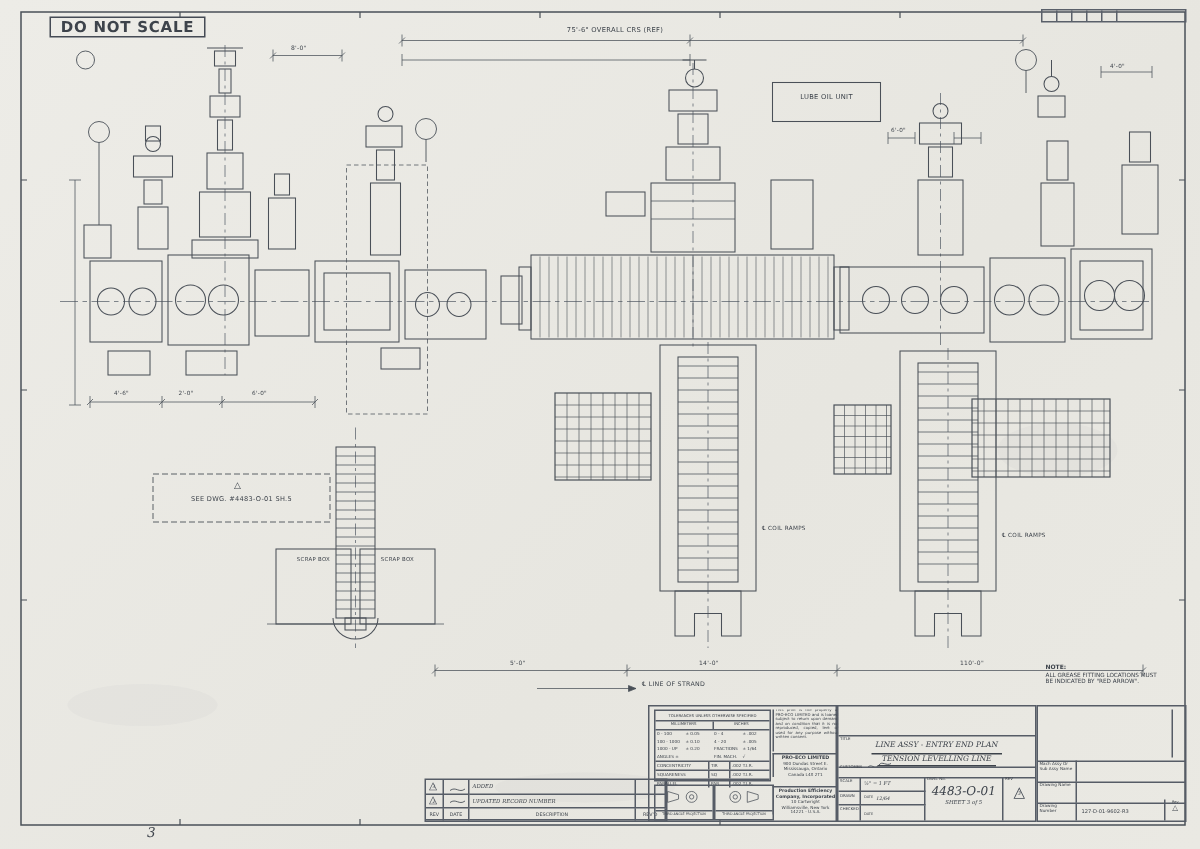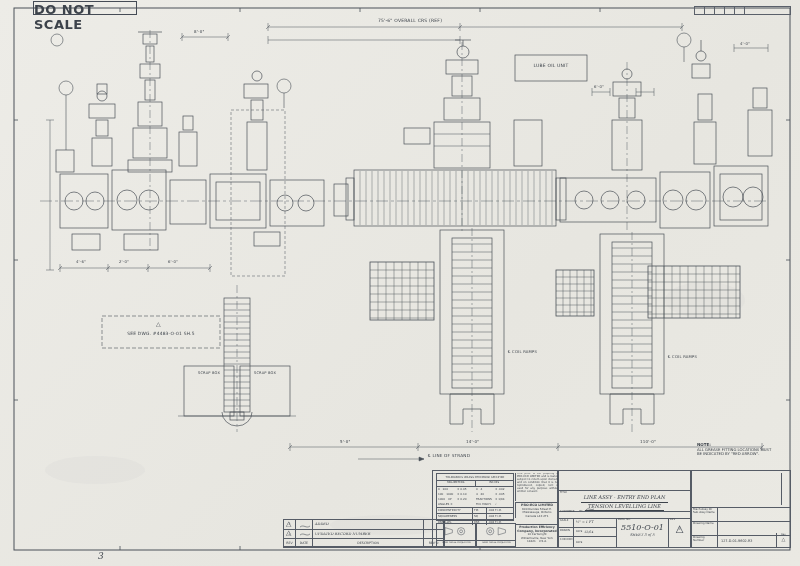--- a/index.html
+++ b/index.html
@@ -3,22 +3,22 @@
 <meta charset="utf-8">
 <style>
   html,body{margin:0;padding:0;background:#d8d7d2;}
   .sheet{position:relative;width:800px;height:566px;background:linear-gradient(135deg,#edecE7,#e7e6e0 60%,#eAe9e3);
          font-family:"DejaVu Sans",sans-serif;color:#3d434b;overflow:hidden;}
   .art{position:absolute;left:0;top:0;width:800px;height:566px;}
   .lb{position:absolute;white-space:nowrap;color:#3d434b;letter-spacing:.2px;}
   .hw{font-family:"DejaVu Serif",serif;font-style:italic;}
   .ctr{text-align:center;}
   
-  .dns{position:absolute;left:33px;top:1px;width:102px;height:12px;border:1.5px solid #454b55;
-       display:flex;align-items:flex-start;justify-content:center;font-size:13px;font-weight:bold;letter-spacing:.5px;}
+  .dns{position:absolute;left:33px;top:11px;width:102px;height:12px;border:1.5px solid #454b55;
+       display:flex;align-items:flex-end;justify-content:center;font-size:10px;font-weight:bold;letter-spacing:.5px;}
   
   .revstrip{position:absolute;left:694px;top:6px;width:97px;height:9px;border:1px solid #5a606a;box-sizing:border-box;display:flex;}
   .revstrip i{display:block;border-right:1px solid #5a606a;width:9px;height:100%;}
   
   .note{position:absolute;left:697px;top:442px;width:95px;font-size:3.8px;line-height:1.25;}
   .note b{font-size:4px;}
   
   .revtbl{position:absolute;left:283px;top:519px;width:162px;height:29px;border:1px solid #565c66;box-sizing:border-box;
           display:grid;grid-template-columns:12px 17px 1fr 20px;grid-template-rows:1fr 1fr 8px;font-size:3.6px;}
   .revtbl>span{border-right:1px solid #565c66;border-bottom:1px solid #565c66;display:flex;align-items:center;padding-left:2px;overflow:hidden;}
@@ -419,21 +419,21 @@
         <div>
           <span style="font-size:2.4px;">DATE</span>
           <span class="hw" style="font-size:3.2px;">12/64</span>
         </div>
         <div style="border-bottom:none;">
           <span style="font-size:2.4px;">DATE</span>
         </div>
       </div>
       <div class="dwgcell">
         <div class="dl">DWG. No.</div>
-        <div class="dwgno hw">5510-O-01</div>
+        <div class="dwgno hw">4483-O-01</div>
         <div class="sheetno hw">SHEET 3 of 5</div>
       </div>
       <div class="revcell">
         <div class="dl">REV</div>
         <i class="flag"><span>△</span><i class="n">3</i></i>
       </div>
     </div>
   </div>
 
   <div class="rtb">

